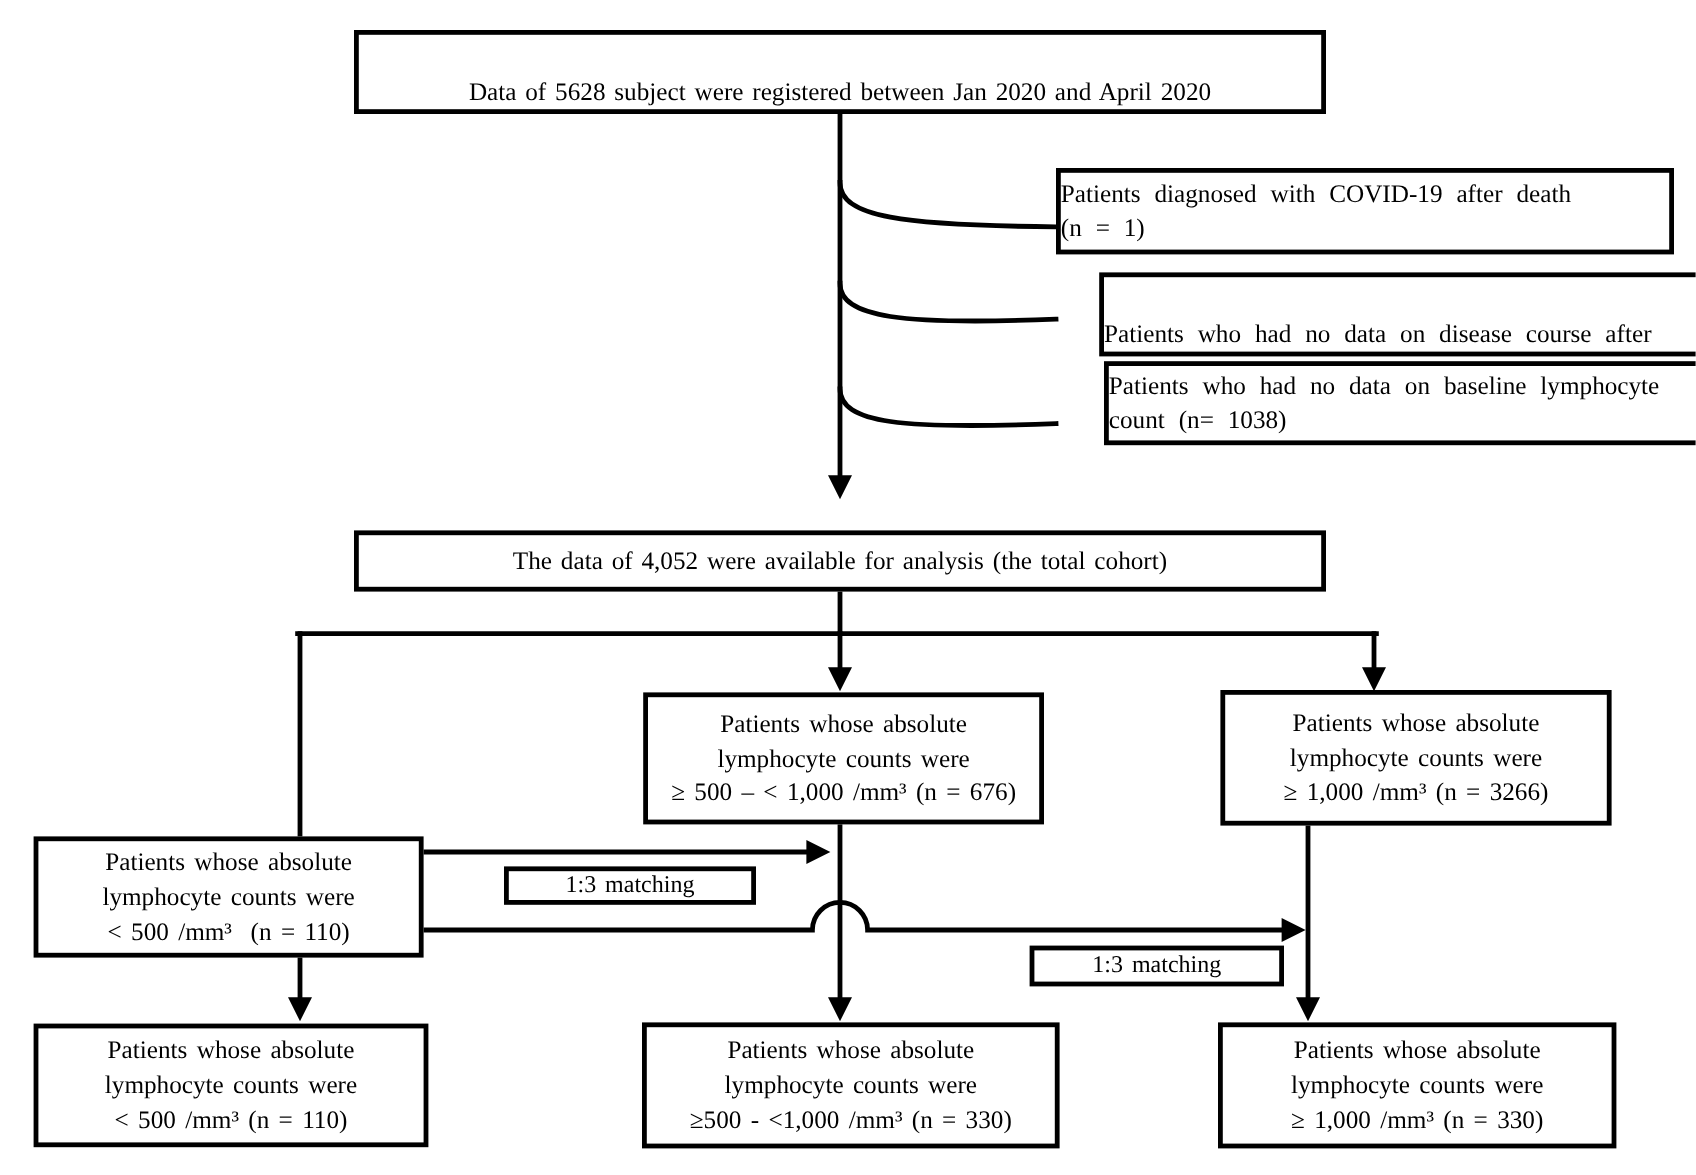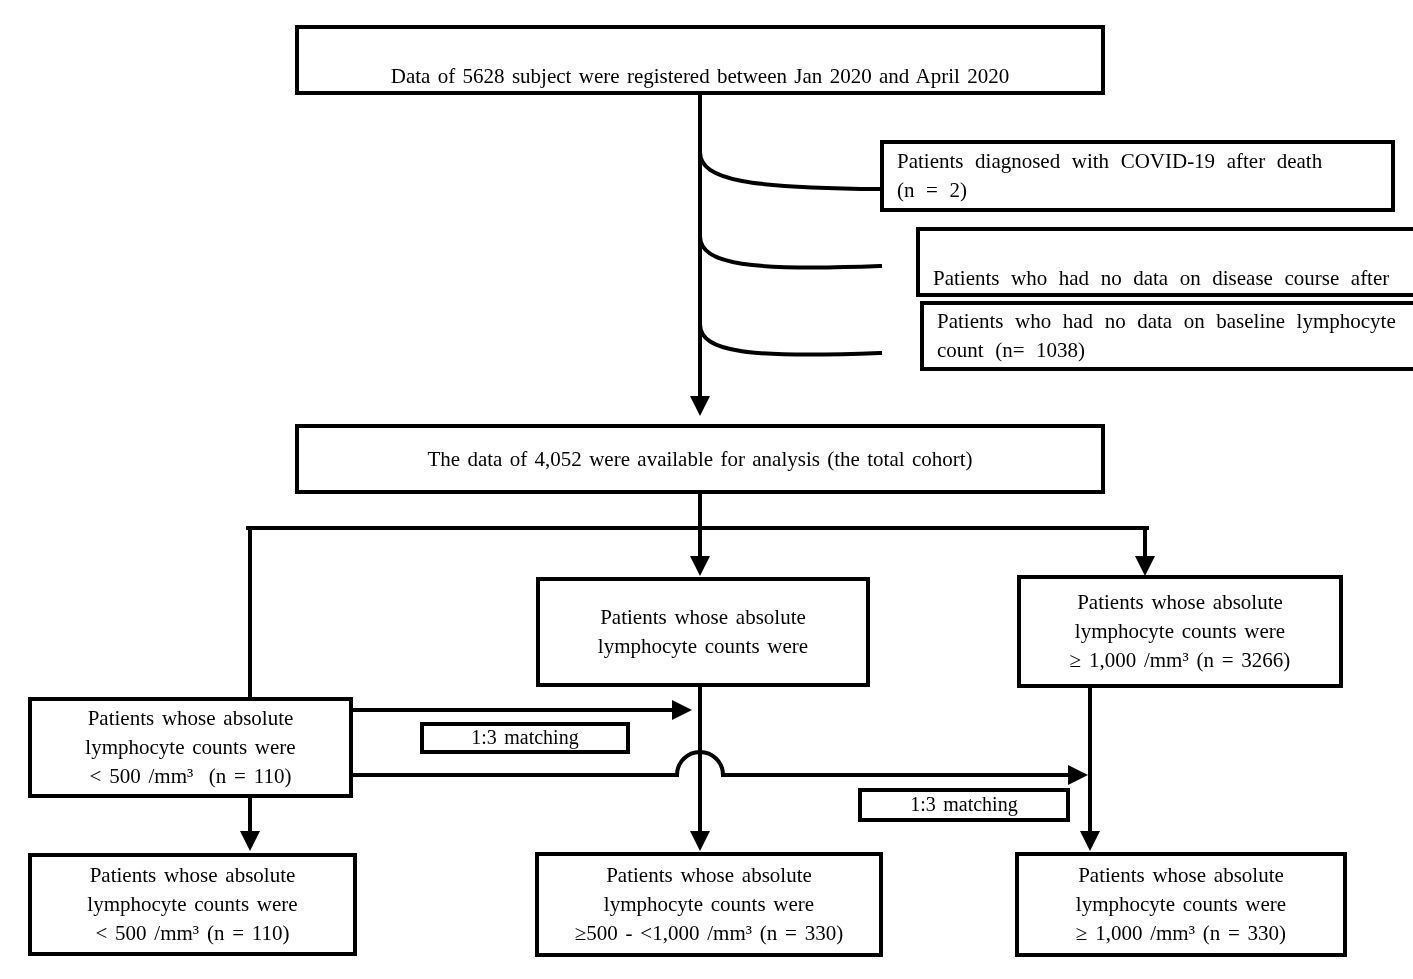--- a/index.html
+++ b/index.html
@@ -35,39 +35,38 @@
     line-height: 1.38;
     text-align: center;
   }
   .box .line {
     white-space: pre;
     word-spacing: 0.12em;
   }
   .box.left-text {
     align-items: flex-start;
     text-align: left;
-    padding-left: 13px;
     padding-right: 6px;
   }
   .box.left-text .line {
     word-spacing: 0.30em;
   }
   .box.single .line {
     word-spacing: 0.10em;
   }
   .box.small-label {
     font-size: 20px;
     border-width: 4px;
   }
   
   #box-registered            { left: 295px;  top: 25px;  width: 810px; height: 70px; justify-content: flex-end; }
   #box-excl-death            { left: 880px;  top: 140px; width: 515px; height: 72px; }
   #box-excl-course           { left: 916px;  top: 227px; width: 584px; height: 70px; justify-content: flex-end; }
   #box-excl-baseline         { left: 880px;  top: 301px; width: 515px; height: 70px; margin-left: 40px; }
-  #box-total-cohort          { left: 295px;  top: 424px; width: 810px; height: 70px; }
+  #box-total-cohort          { left: 295px;  top: 442px; width: 810px; height: 51px; }
   #box-group-mid             { left: 536px;  top: 577px; width: 334px; height: 110px; }
   #box-group-high            { left: 1017px; top: 575px; width: 326px; height: 113px; }
   #box-group-low             { left: 28px;   top: 697px; width: 325px; height: 101px; }
   #label-matching-left       { left: 420px;  top: 722px; width: 210px; height: 32px; }
   #label-matching-right      { left: 858px;  top: 788px; width: 212px; height: 34px; }
   #box-matched-low           { left: 28px;   top: 853px; width: 329px; height: 103px; }
   #box-matched-mid           { left: 535px;  top: 852px; width: 348px; height: 105px; }
   #box-matched-high          { left: 1015px; top: 852px; width: 332px; height: 105px; }
 </style>
 </head>
@@ -110,21 +109,21 @@
       <polygon points="1088,775 1068,765 1068,785"></polygon>
     </g>
   </svg>
 
   <div class="box single" id="box-registered">
     <div class="line">Data of 5628 subject were registered between Jan 2020 and April 2020</div>
   </div>
 
   <div class="box left-text" id="box-excl-death">
     <div class="line">Patients diagnosed with COVID-19 after death</div>
-    <div class="line">(n = 2)</div>
+    <div class="line">(n = 1)</div>
   </div>
 
   <div class="box left-text" id="box-excl-course">
     <div class="line">Patients who had no data on disease course after</div>
   </div>
 
   <div class="box left-text" id="box-excl-baseline">
     <div class="line">Patients who had no data on baseline lymphocyte</div>
     <div class="line">count (n= 1038)</div>
   </div>
@@ -135,20 +134,21 @@
 
   <div class="box" id="box-group-low">
     <div class="line">Patients whose absolute</div>
     <div class="line">lymphocyte counts were</div>
     <div class="line">&lt; 500 /mm³  (n = 110)</div>
   </div>
 
   <div class="box" id="box-group-mid">
     <div class="line">Patients whose absolute</div>
     <div class="line">lymphocyte counts were</div>
+    <div class="line">≥ 500 – &lt; 1,000 /mm³ (n = 676)</div>
   </div>
 
   <div class="box" id="box-group-high">
     <div class="line">Patients whose absolute</div>
     <div class="line">lymphocyte counts were</div>
     <div class="line">≥ 1,000 /mm³ (n = 3266)</div>
   </div>
 
   <div class="box small-label" id="label-matching-left">
     <div class="line">1:3 matching</div>

